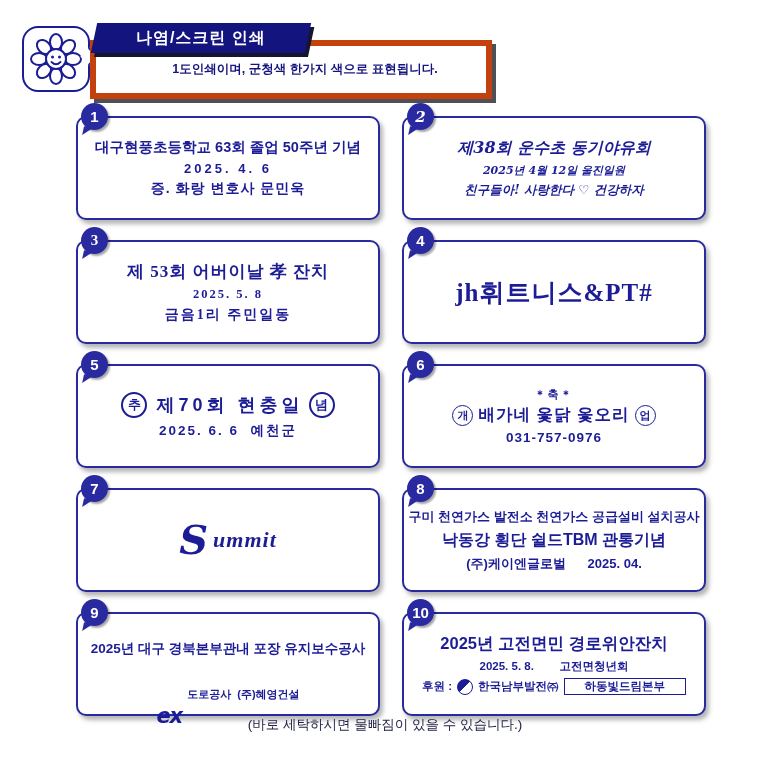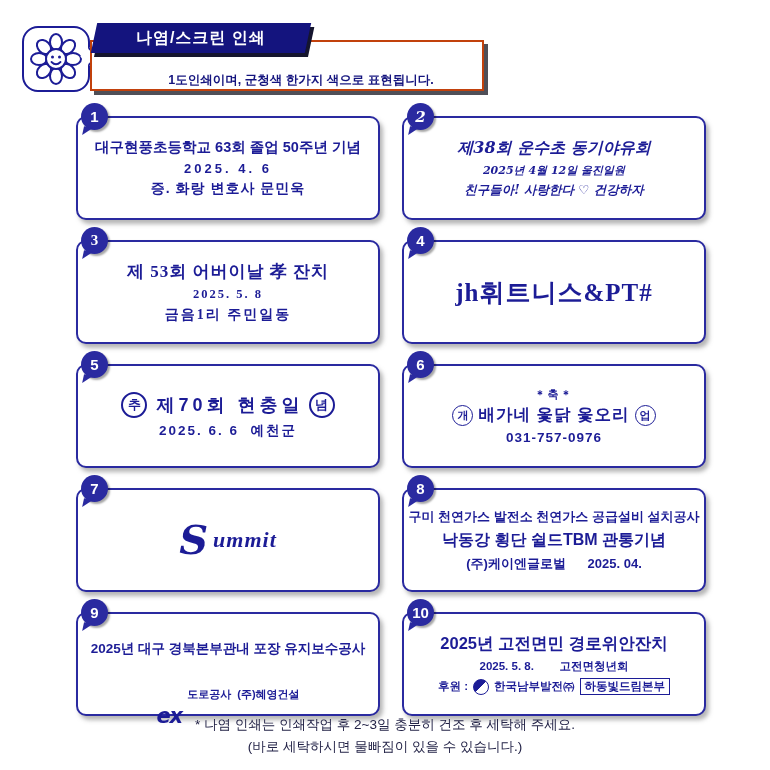--- a/index.html
+++ b/index.html
@@ -25,23 +25,23 @@
     background:#14147e;transform:skewX(-12deg);
     box-shadow:4px 4px 0 #15152e;z-index:4;
     display:flex;align-items:center;justify-content:center;
   }
   .banner span{
     transform:skewX(12deg);color:#ffffff;font-weight:bold;font-size:16px;
     letter-spacing:1px;white-space:nowrap;
   }
   .subtitle-box{
     position:absolute;left:90px;top:40px;width:390px;height:47px;
-    background:#ffffff;border:2px solid #c2410c;
+    background:#ffffff;border:6px solid #c2410c;
     box-shadow:4px 4px 0 rgba(35,35,45,0.8);z-index:3;
-    display:flex;align-items:flex-end;justify-content:center;
+    display:flex;align-items:center;justify-content:center;
   }
   .subtitle-box span{font-weight:bold;font-size:12.5px;color:#14147e;padding-left:28px;}
 
   
   .grid{
     position:absolute;left:76px;top:116px;
     display:grid;grid-template-columns:304px 304px;column-gap:22px;row-gap:20px;
   }
   .sample{
     position:relative;height:100px;background:#ffffff;
@@ -105,21 +105,21 @@
   .s9-logo{font-family:"DejaVu Sans", sans-serif;font-weight:bold;font-style:italic;font-size:21px;letter-spacing:-1px;line-height:1;margin-top:44px;}
   .s9-l2{font-weight:bold;font-size:11px;}
 
   .s10-l1{font-weight:bold;font-size:16.5px;}
   .s10-l2{font-weight:bold;font-size:11.5px;}
   .s10-l3{font-weight:bold;font-size:11.5px;}
   .kospo{
     width:14px;height:14px;border-radius:50%;border:1.5px solid #1c1c96;
     background:linear-gradient(135deg,#1c1c96 48%,#ffffff 48%);flex:0 0 auto;
   }
-  .org-box{border:1.5px solid #1c1c96;padding:0 4px;line-height:15px;}
+  .org-box{border:1.5px solid #1c1c96;padding:0 20px;line-height:15px;}
 
   
   .footer{
     position:absolute;left:0;right:0;top:714px;text-align:center;
     color:#232347;font-size:13.5px;line-height:1.6;
   }
 </style>
 </head>
 <body>
 
@@ -233,17 +233,16 @@
         <span>후원 :</span>
         <span class="kospo"></span>
         <span>한국남부발전㈜</span>
         <span class="org-box">하동빛드림본부</span>
       </div>
     </div>
 
   </div>
 
   <div class="footer">
-    <div>* 나염 인쇄는 인쇄작업 후 2~3일 충분히 건조 후 세탁해 주세요.</div>
     <div>(바로 세탁하시면 물빠짐이 있을 수 있습니다.)</div>
   </div>
 
 </div>
 
 </body></html>

